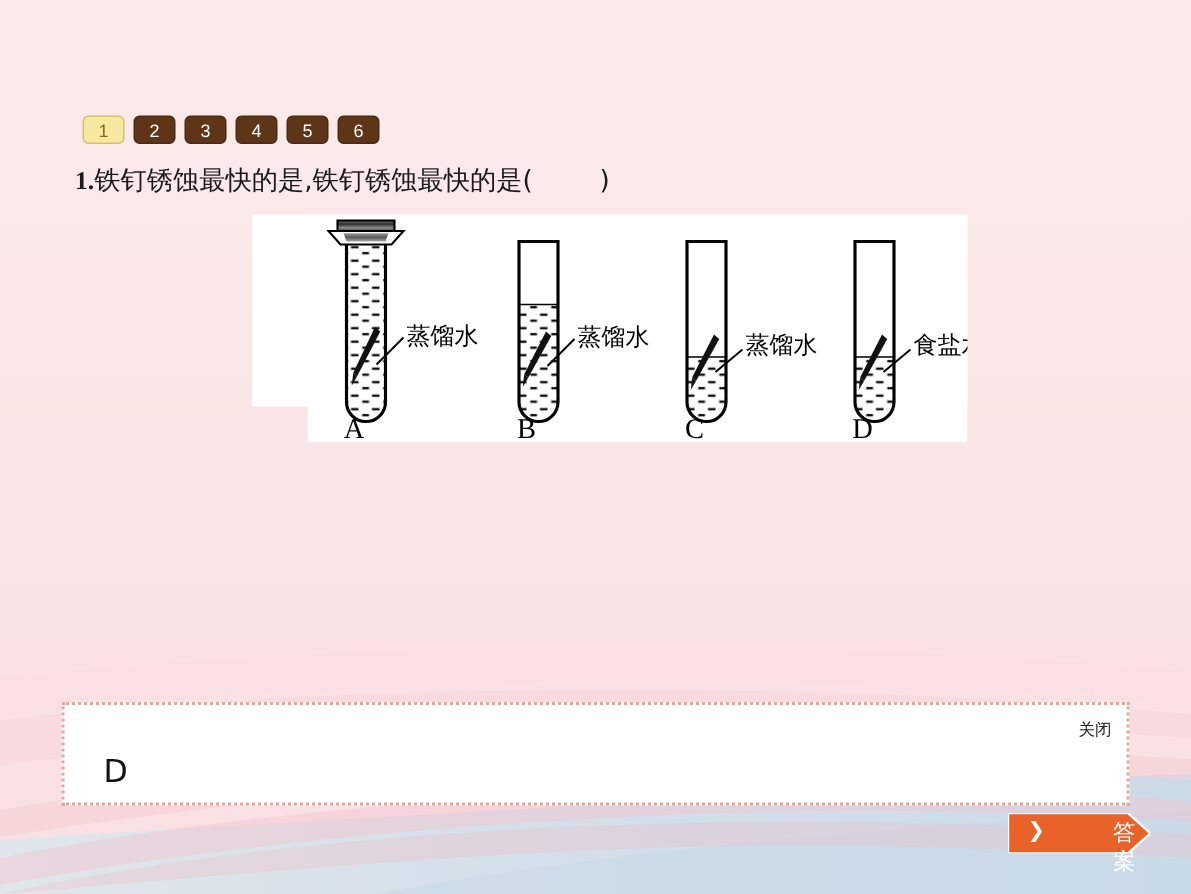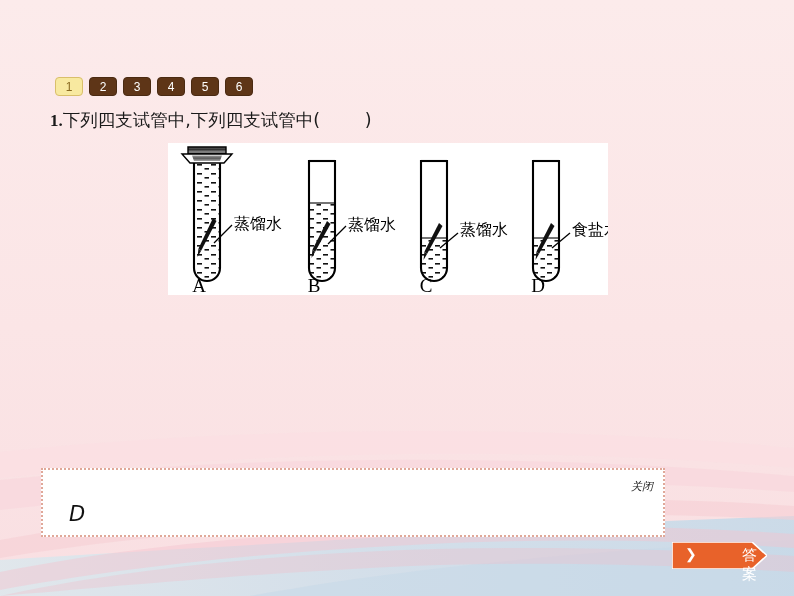--- a/index.html
+++ b/index.html
@@ -74,39 +74,39 @@
 
   
   #diagram-panel {
     position: absolute;
     left: 168px;
     top: 143px;
     width: 440px;
     height: 128px;
     background: #ffffff;
     z-index: 2;
+    padding-left: 37px;
   }
   #diagram-svg {
     display: block;
     width: 440px;
     height: 152px;
   }
 
   
   #answer-box {
     position: absolute;
     left: 41px;
     top: 468px;
-    width: 624px;
+    width: 712px;
     height: 69px;
     background: #ffffff;
     border: 2px dotted #e0a899;
     box-sizing: border-box;
     z-index: 3;
-    font-style: italic;
   }
   #close-label {
     position: absolute;
     right: 10px;
     top: 9px;
     font-family: "DejaVu Sans", "Liberation Sans", sans-serif;
     font-size: 11px;
     color: #222222;
   }
   #answer-value {
@@ -207,21 +207,21 @@
       <span>4</span>
     </div>
   <div class="badge">
       <span>5</span>
     </div>
   <div class="badge">
       <span>6</span>
     </div>
 </div>
 
-<div id="question-line"><span id="question-num">1.</span><span>下列四支试管中,下列四支试管中(        )</span></div>
+<div id="question-line"><span id="question-num">1.</span><span>铁钉锈蚀最快的是,铁钉锈蚀最快的是(        )</span></div>
 
 <div id="diagram-panel">
   <svg id="diagram-svg" viewBox="0 0 440 152">
     <defs>
 
       <pattern id="waterHatch" width="14" height="9" patternUnits="userSpaceOnUse">
         <rect width="14" height="9" fill="#ffffff"></rect>
         <rect x="1" y="3" width="5" height="1.6" fill="#111111"></rect>
         <rect x="8.5" y="7" width="4.5" height="1.6" fill="#111111"></rect>
       </pattern>

